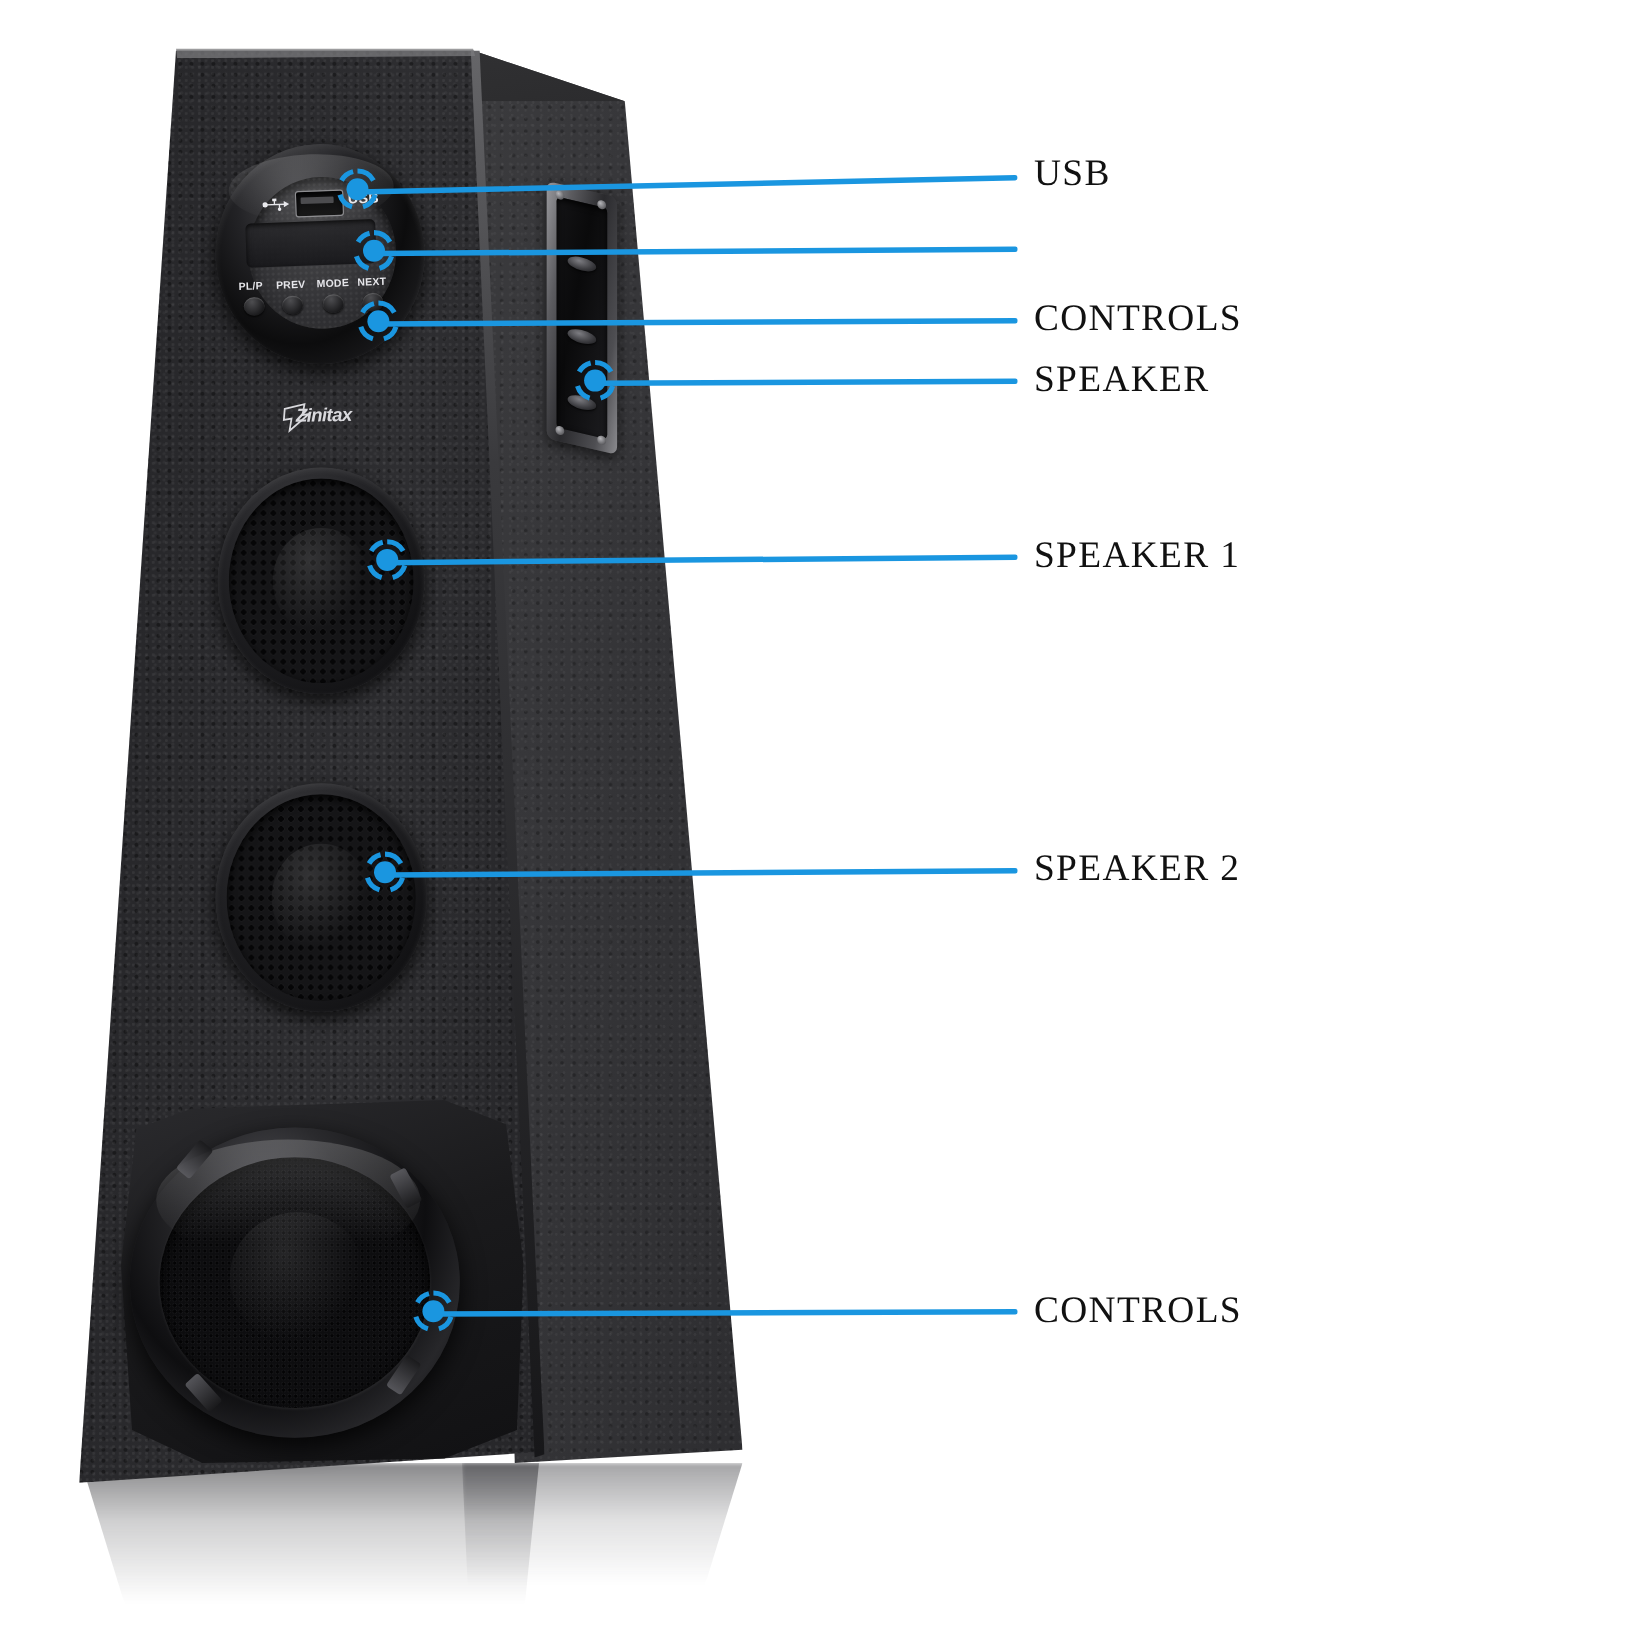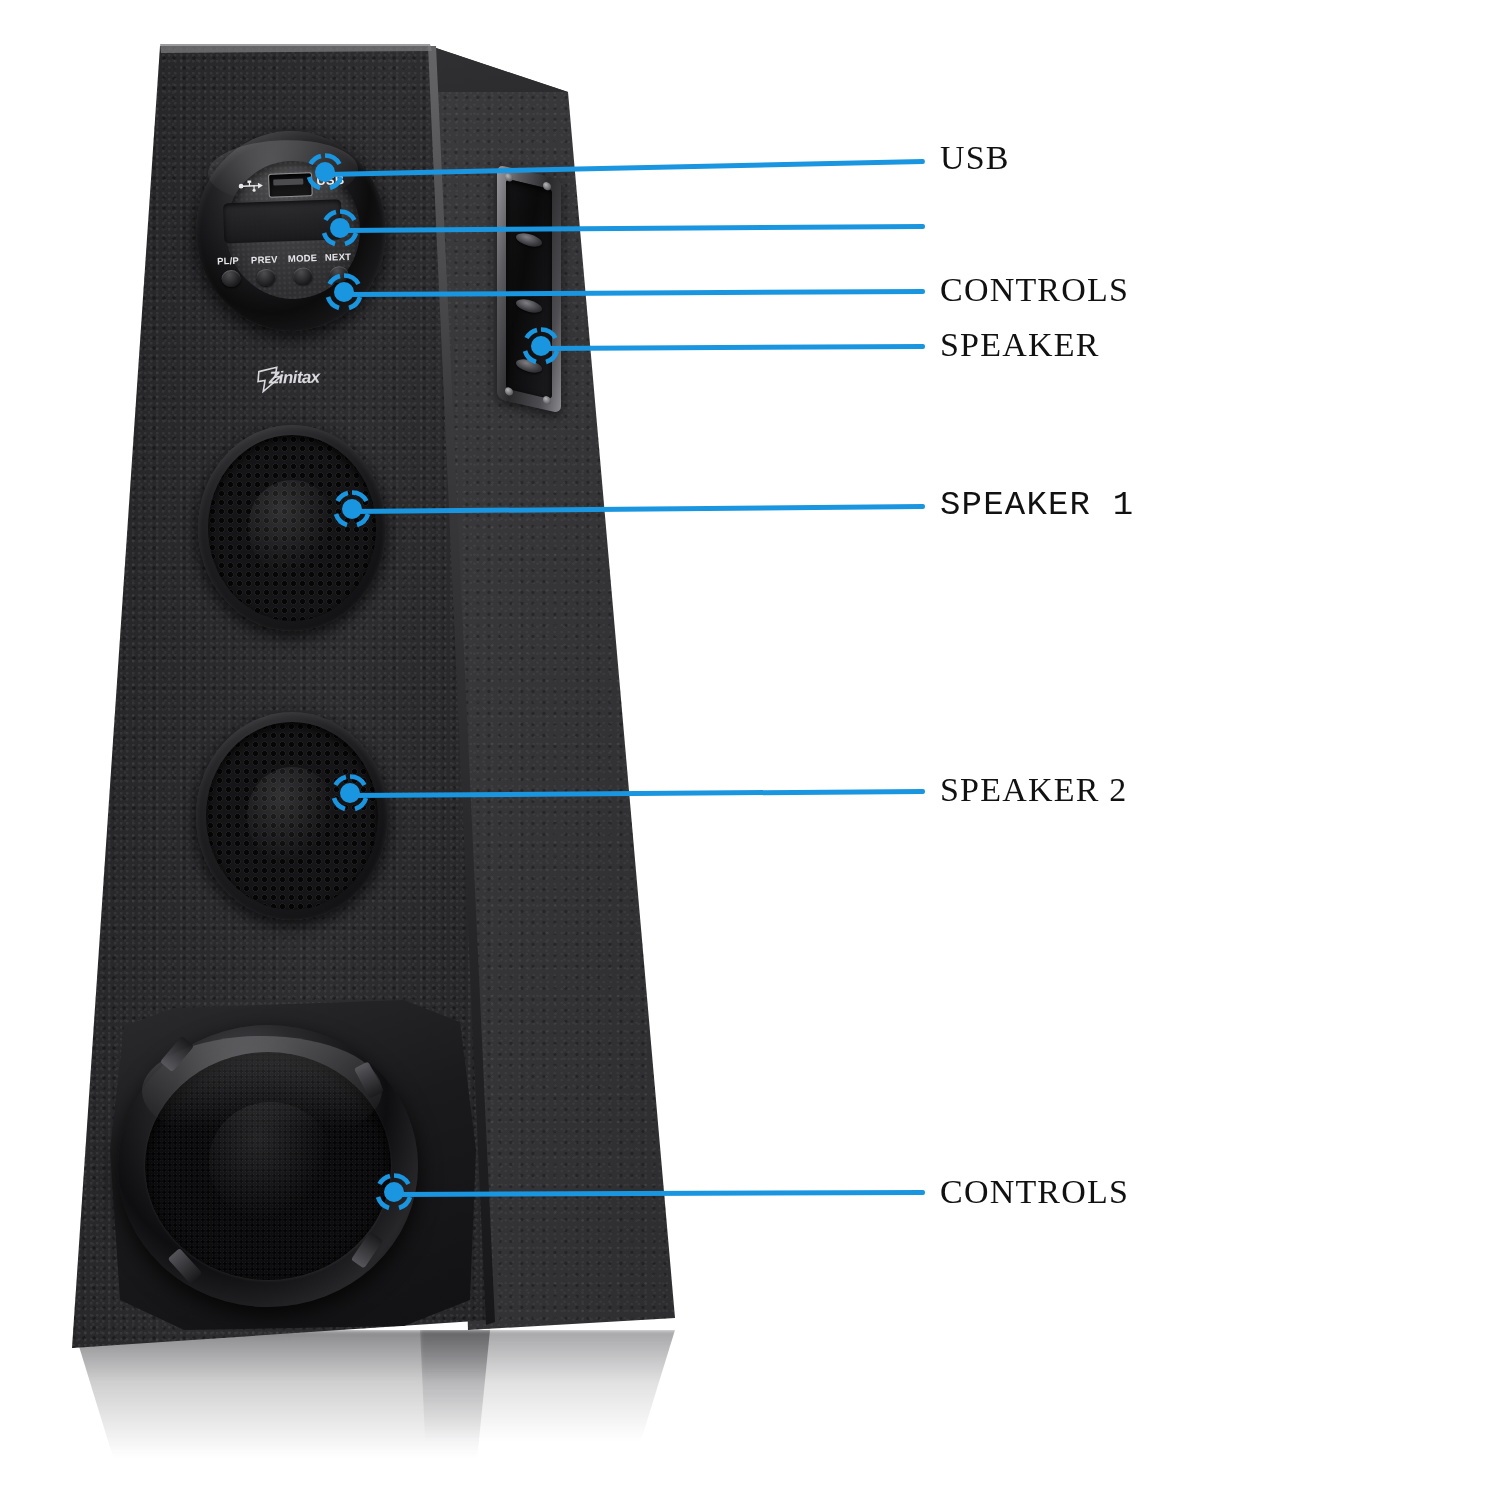--- a/index.html
+++ b/index.html
@@ -381,21 +381,21 @@
       <div class="leader" style="left: 352px; top: 509px; width: 573.022px; background: rgb(26, 150, 224); transform: rotate(-0.49995deg);"></div>
       <div class="marker" style="left: 352px; top: 509px;"><svg viewBox="0 0 46 46" width="46" height="46">
           <circle cx="23" cy="23" r="10" fill="#1a96e0"></circle>
           <g fill="none" stroke="#1a96e0" stroke-width="4.6" stroke-linecap="butt">
             <path d="M 23 6.5 A 16.5 16.5 0 0 1 37.5 15"></path>
             <path d="M 39 28 A 16.5 16.5 0 0 1 28 39"></path>
             <path d="M 18 39 A 16.5 16.5 0 0 1 7 28"></path>
             <path d="M 8.5 15 A 16.5 16.5 0 0 1 19 7"></path>
           </g>
         </svg></div>
-      <div class="label" style="left: 940px; top: 505px; font-family: Liberation Mono, monospace;">SPEAKER 1</div>
+      <div class="label" style="left: 940px; top: 505px;">SPEAKER 1</div>
       <div class="leader" style="left: 350px; top: 793px; width: 575.014px; background: rgb(26, 150, 224); transform: rotate(-0.398573deg);"></div>
       <div class="marker" style="left: 350px; top: 793px;"><svg viewBox="0 0 46 46" width="46" height="46">
           <circle cx="23" cy="23" r="10" fill="#1a96e0"></circle>
           <g fill="none" stroke="#1a96e0" stroke-width="4.6" stroke-linecap="butt">
             <path d="M 23 6.5 A 16.5 16.5 0 0 1 37.5 15"></path>
             <path d="M 39 28 A 16.5 16.5 0 0 1 28 39"></path>
             <path d="M 18 39 A 16.5 16.5 0 0 1 7 28"></path>
             <path d="M 8.5 15 A 16.5 16.5 0 0 1 19 7"></path>
           </g>
         </svg></div>

